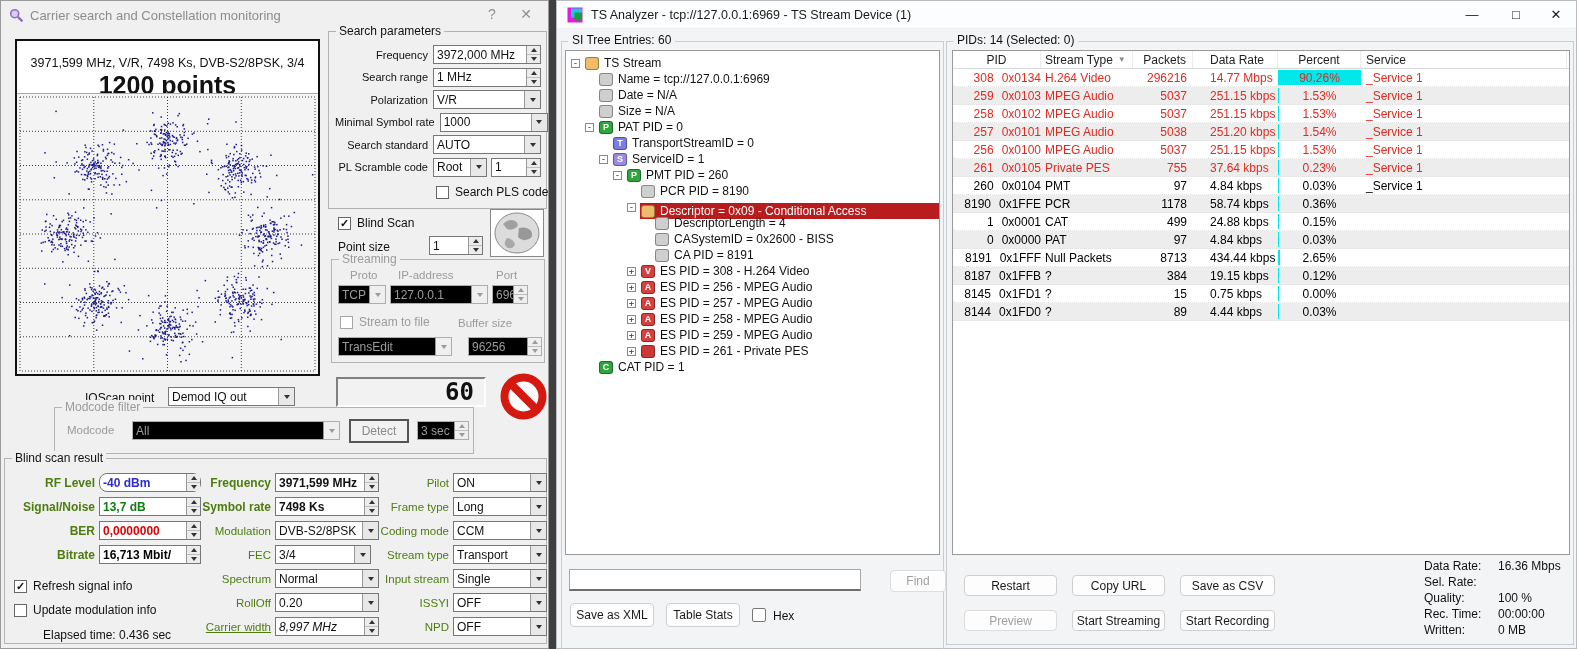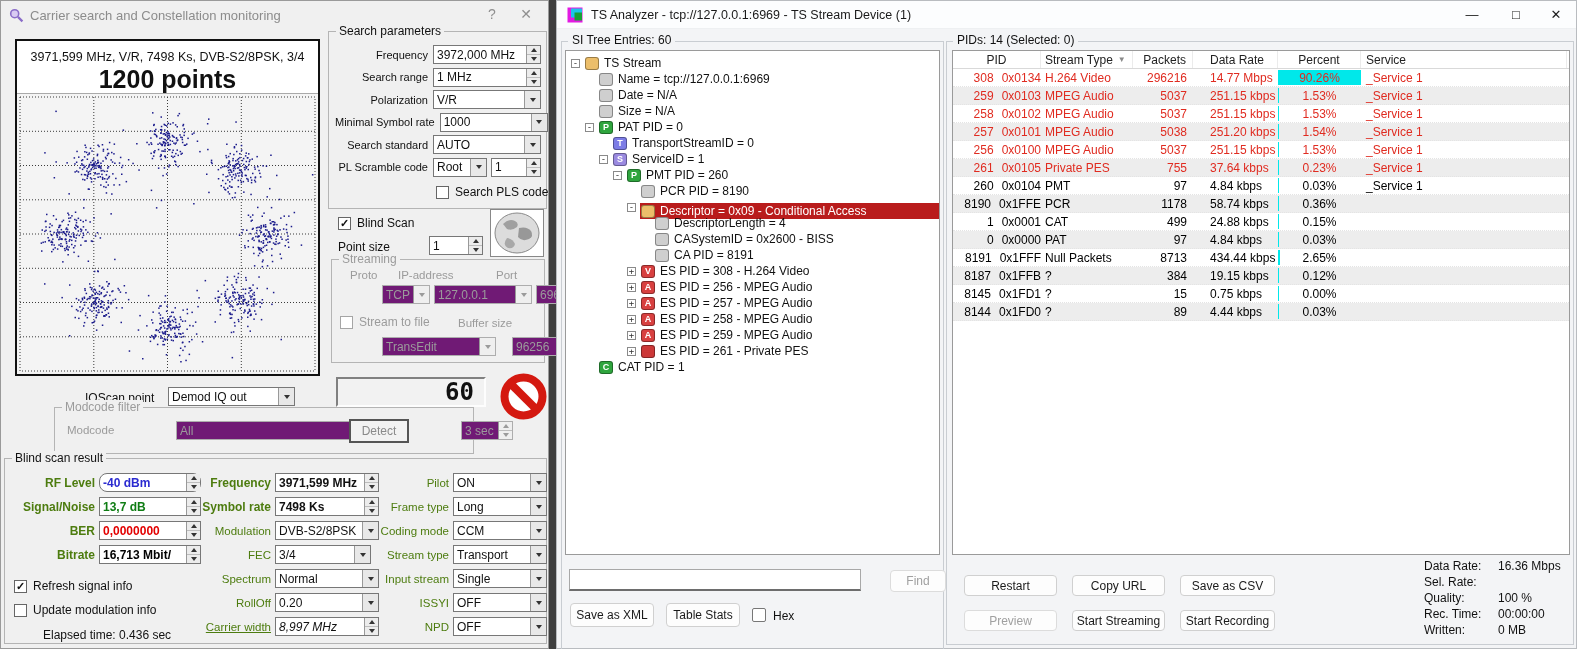--- a/index.html
+++ b/index.html
@@ -8,21 +8,21 @@
   #win-left { left:0; width:549px; background:#f0f0f0; border:1px solid #9a9a9a; }
   #win-right { left:556px; width:1021px; background:#f3f4f6; border:1px solid #b9bcc0; }
 
   
   .tbar-l { height:28px; display:flex; align-items:center; padding-left:8px; position:relative; background:#f0f0f0; }
   .tl-title { font-size:13px; color:#8c8c8c; margin-left:6px; white-space:nowrap; }
   .tl-btn { position:absolute; top:5px; font-size:14px; color:#8f8f8f; width:20px; text-align:center; cursor:default; }
 
   
   .constbox { position:absolute; left:14px; top:38px; width:305px; height:337px; background:#fff; border:2px solid #111; }
-  .c-h1 { text-align:center; font-size:12.5px; color:#111; margin-top:9px; white-space:nowrap; }
+  .c-h1 { text-align:center; font-size:12.5px; color:#111; margin-top:15px; white-space:nowrap; }
   .c-h2 { text-align:center; font-size:25px; font-weight:bold; color:#111; margin-top:1px; }
   .plot { position:absolute; left:0; top:52px; width:301px; height:281px; background:#f4f4f4; border-top:1px solid #aaa; }
   .gridrect { fill:none; stroke:#3a3a3a; stroke-width:1; stroke-dasharray:1,2; }
   .gline { stroke:#3a3a3a; stroke-width:1; stroke-dasharray:1,2; }
 
   
   .grp { position:absolute; border:1px solid #b4b4b4; background:transparent; }
   .leg { position:absolute; top:-8px; left:7px; background:#f0f0f0; padding:0 3px; font-size:12px; color:#111; white-space:nowrap; }
   .dis-g .leg { color:#9b9b9b; }
   .lab { font-size:12px; color:#111; white-space:nowrap; }
@@ -30,21 +30,21 @@
 
   
   .fld { display:flex; background:#fff; border:1px solid #777; height:19px; align-items:stretch; font-size:12px; }
   .fld .val { flex:1; display:flex; align-items:center; padding:0 3px; white-space:nowrap; overflow:hidden; color:#111; }
   .spincol { width:14px; display:flex; flex-direction:column; border-left:1px solid #999; }
   .sbtn { flex:1; display:flex; align-items:center; justify-content:center; background:#ececec; }
   .sbtn + .sbtn { border-top:1px solid #bdbdbd; }
   .ddbtn { width:16px; display:flex; align-items:center; justify-content:center; background:#e8e8e8; border-left:1px solid #999; }
   .tri-u { width:0; height:0; border-left:3px solid transparent; border-right:3px solid transparent; border-bottom:4px solid #333; }
   .tri-d { width:0; height:0; border-left:3px solid transparent; border-right:3px solid transparent; border-top:4px solid #333; }
-  .dis { background:#701a75; border-color:#adadad;margin-left:44px; }
+  .dis { background:#000000; border-color:#adadad; }
   .dis .val { color:#9b9b9b; }
   .dis .sbtn, .dis .ddbtn { background:#efefef; }
   .dis .tri-u { border-bottom-color:#9b9b9b; } .dis .tri-d { border-top-color:#9b9b9b; }
 
   .cb { width:13px; height:13px; background:#fff; border:1px solid #666; display:inline-flex; align-items:center; justify-content:center; font-size:11px; font-weight:bold; color:#111; flex:none; }
   .cb-dis { border-color:#a5a5a5; color:#9b9b9b; }
   .cbrow { display:flex; align-items:center; gap:6px; }
   .cblab { font-size:12px; color:#111; white-space:nowrap; }
   .dtext { color:#9b9b9b; }
 

